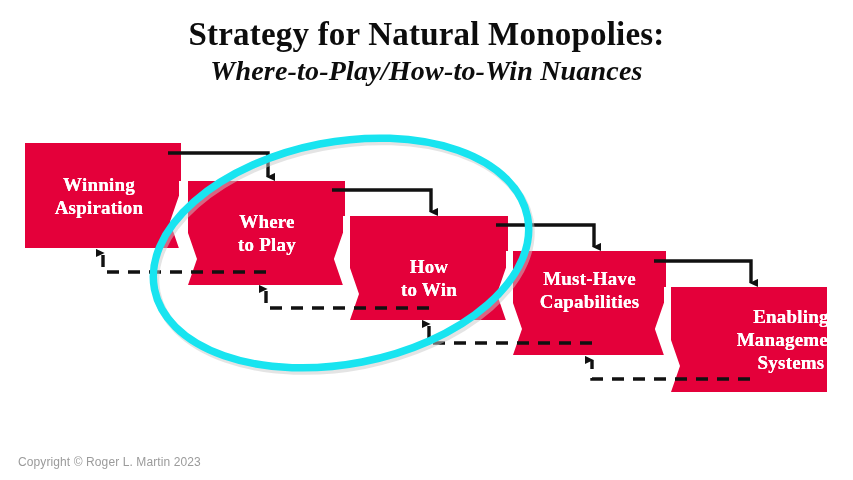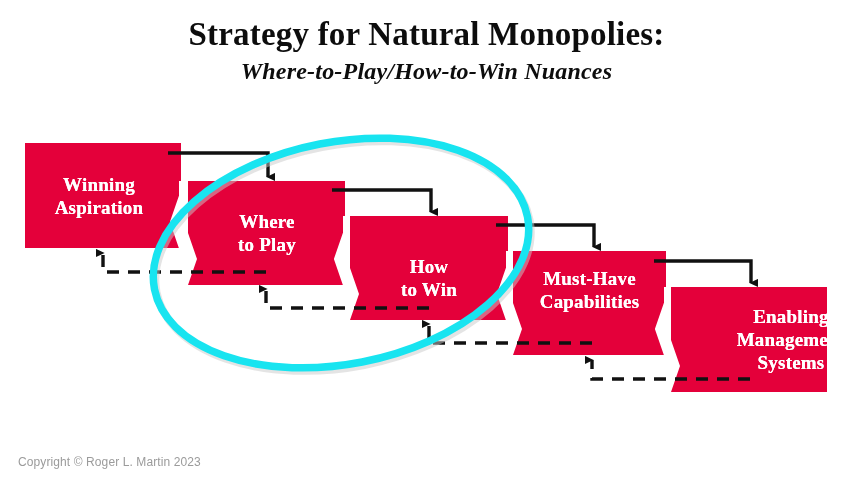--- a/index.html
+++ b/index.html
@@ -30,21 +30,21 @@
     font-style: normal;
     font-size: 33px;
     line-height: 36px;
     color: #0d0d0d;
     letter-spacing: 0.2px;
   }
   #title-line2 {
     font-family: "Liberation Serif", serif;
     font-weight: bold;
     font-style: italic;
-    font-size: 24px;
+    font-size: 28px;
     line-height: 38px;
     color: #0d0d0d;
     letter-spacing: 0.2px;
   }
 
   
   #diagram {
     position: absolute;
     left: 0;
     top: 0;

